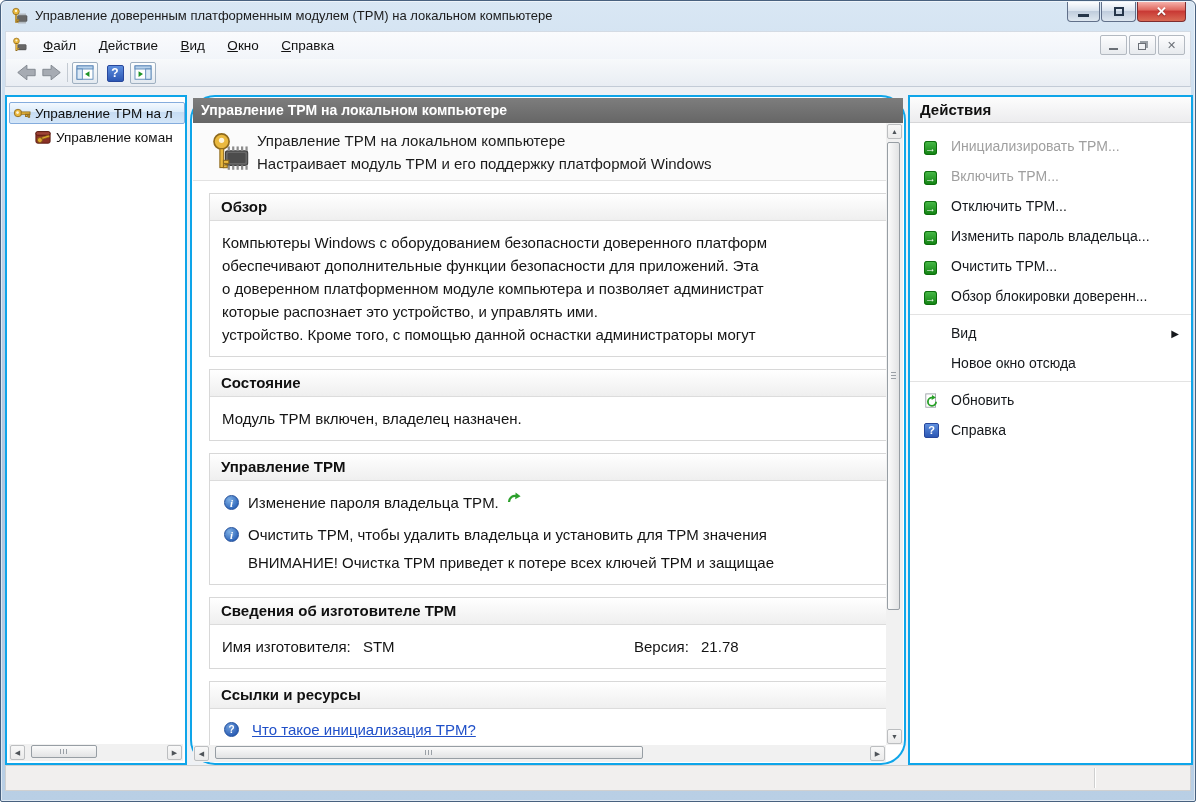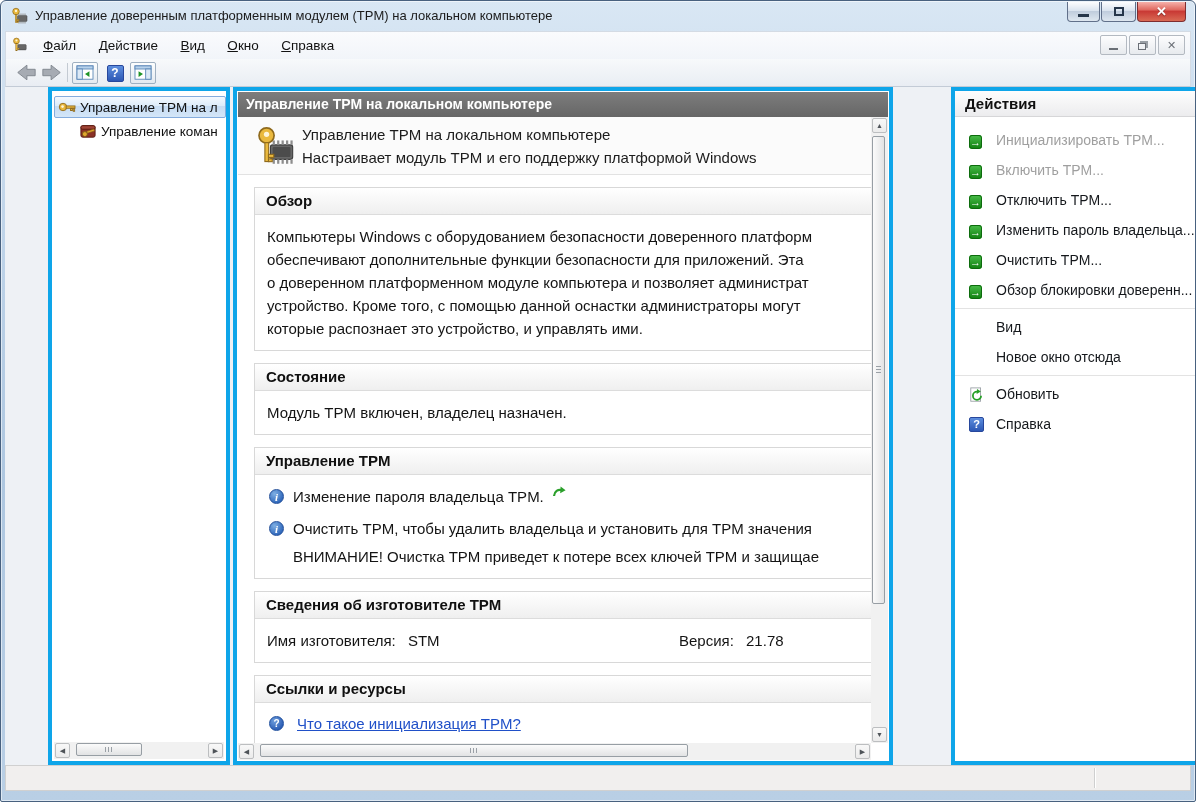--- a/index.html
+++ b/index.html
@@ -46,23 +46,23 @@
   .nav-arrow{ position:absolute; top:4px; width:22px; height:19px; }
   .tb-sep{ position:absolute; top:4px; left:61px; width:1px; height:19px; background:#c3cad2; }
   .tbtn{ position:absolute; top:3px; width:26px; height:22px; border:1px solid #9fb0c1; border-radius:2px;
     background:linear-gradient(180deg,#fdfefe,#e3e9f0); display:flex; align-items:center; justify-content:center; }
   .help-sq{ width:17px; height:17px; border-radius:2px; border:1px solid #27479c;
     background:linear-gradient(180deg,#5d8ede,#2c57b4); color:#fff; font-weight:bold; font-size:12px;
     display:flex; align-items:center; justify-content:center; }
 
   
   .workarea{ position:absolute; left:4px; right:4px; top:86px; height:678px; background:#eef1f5; }
-  .panel{ position:absolute; top:0; bottom:0; background:#fff; border:4px solid #0ea5e9;margin-left:43px; }
+  .panel{ position:absolute; top:8px; bottom:0; background:#fff; border:2px solid #0ea5e9; }
   .tree-panel{ left:0; width:182px; }
-  .center-panel{ left:185px; width:660px; }
+  .center-panel{ left:185px; width:716px;border-radius:25px; }
   .actions-panel{ left:903px; width:285px; }
 
   
   .tree-item{ position:absolute; left:2px; right:0; height:22px; display:flex; align-items:center; font-size:13.5px; color:#111; white-space:nowrap; overflow:hidden; }
   .tree-item.root{ top:5px; }
   .tree-item.child{ top:29px; padding-left:22px; }
   .tree-item.selected{ border:1px solid #84acdd; border-radius:2px;
     background:linear-gradient(180deg,#f3f9fe 0%,#dcebfa 45%,#c6dcf3 46%,#d4e6f8 100%); }
   .tree-ico{ width:18px; height:16px; margin:0 4px 0 3px; flex:none; }
 
@@ -303,22 +303,22 @@
             <div class="banner-t1">Управление TPM на локальном компьютере</div>
             <div class="banner-t2">Настраивает модуль TPM и его поддержку платформой Windows</div>
           </div>
 
           <div class="sect">
             <div class="sect-h">Обзор</div>
             <div class="sect-b">
               <div class="nowrap">Компьютеры Windows с оборудованием безопасности доверенного платформ</div>
               <div class="nowrap">обеспечивают дополнительные функции безопасности для приложений. Эта</div>
               <div class="nowrap">о доверенном платформенном модуле компьютера и позволяет администрат</div>
+              <div class="nowrap">которые распознает это устройство, и управлять ими.</div>
               <div class="nowrap">устройство. Кроме того, с помощью данной оснастки администраторы могут</div>
-              <div class="nowrap">которые распознает это устройство, и управлять ими.</div>
             </div>
           </div>
 
           <div class="sect">
             <div class="sect-h">Состояние</div>
             <div class="sect-b">
               <div class="nowrap">Модуль TPM включен, владелец назначен.</div>
             </div>
           </div>
 

